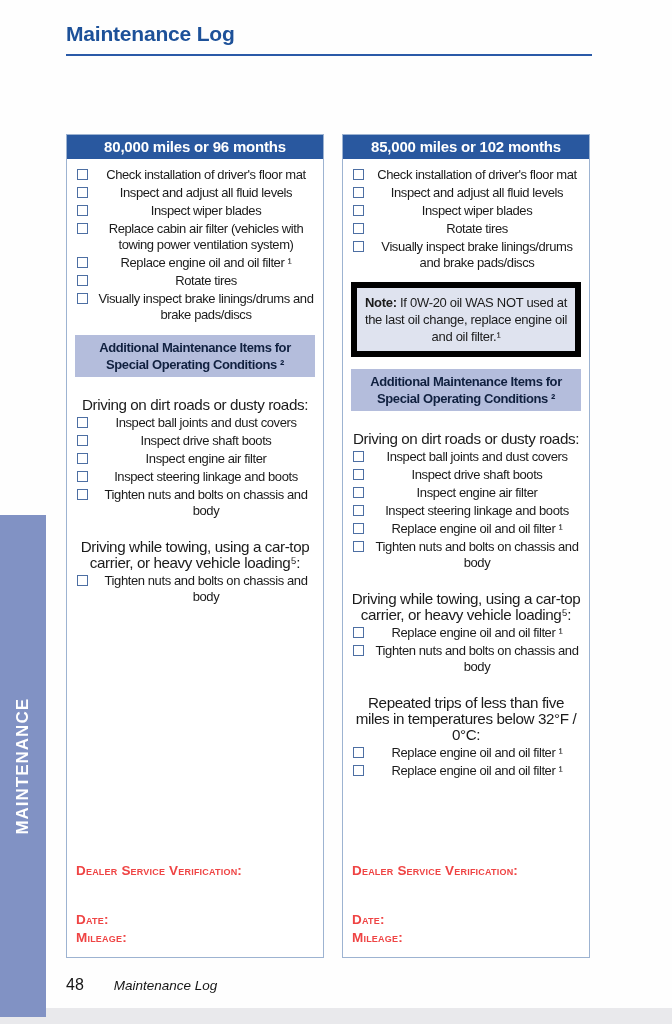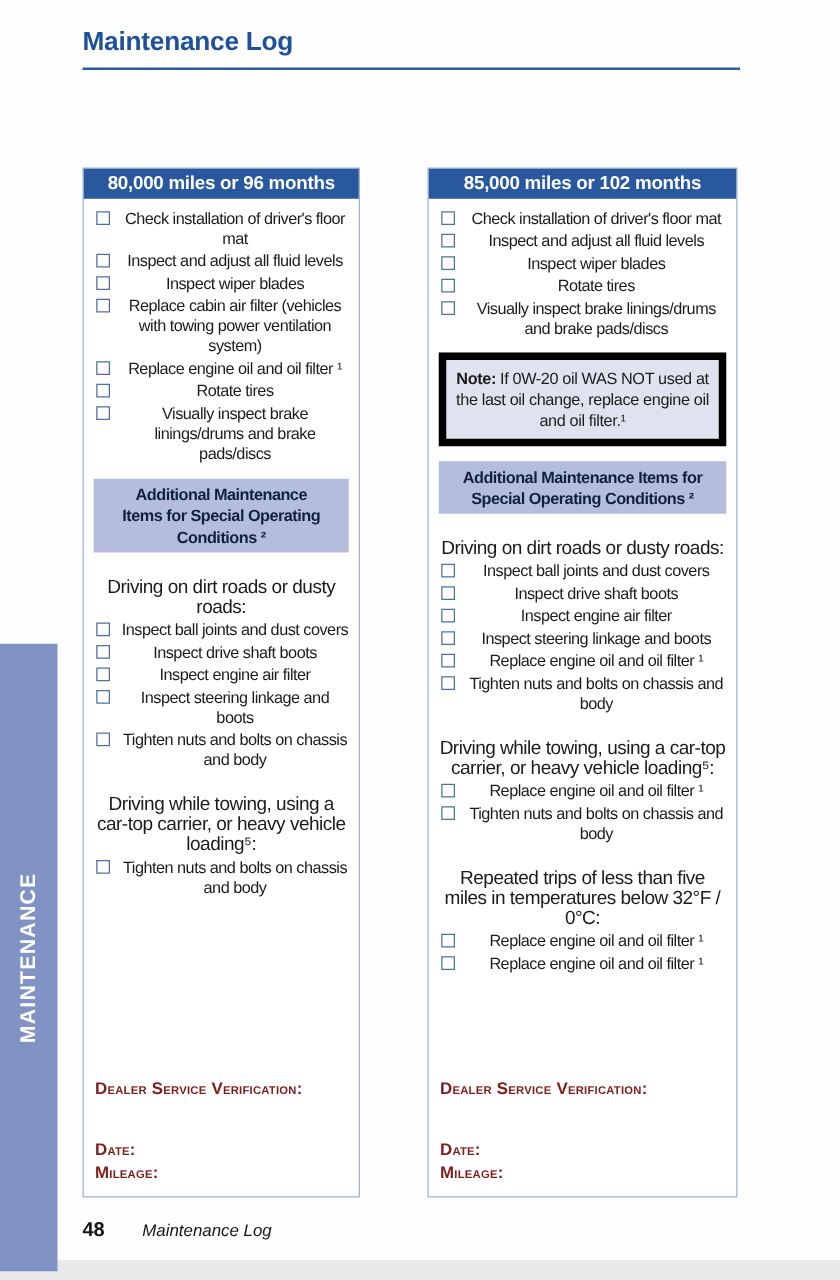--- a/index.html
+++ b/index.html
@@ -21,21 +21,21 @@
   .title-rule {
     position:absolute; left:66px; top:54px; width:526px; height:0;
     border-top:2px solid #2a5aa8;
   }
 
   
   .col {
     position:absolute; top:134px; height:824px;
     border:1px solid #9db3d1; background:#ffffff;
   }
-  .col-left  { left:66px;  width:222px; }
+  .col-left  { left:66px;  width:258px; }
   .col-right { left:342px; width:248px; }
   .col-header {
     background:#29589f; color:#ffffff;
     font-size:15px; font-weight:bold; text-align:center;
     letter-spacing:-0.2px; padding:3px 0 4px 0;
   }
   .col-body { padding:6px 8px 0 8px; font-size:13px; letter-spacing:-0.4px; line-height:16px;text-align:center; }
 
   ul.checklist { list-style:none; }
   ul.checklist li { display:flex; margin:2px 0; }
@@ -57,39 +57,39 @@
   .note-label { font-weight:bold; }
 
   .section-heading { font-weight:normal; margin-top:20px; margin-bottom:2px; line-height:16px; }
   .section ul { list-style:none; }
   .section li { display:flex; margin:2px 0; }
 
   
   .verify { position:absolute; left:9px; right:8px; bottom:12px; }
   .verify .vlabel {
     font-variant:small-caps; font-weight:bold; font-size:13.5px;
-    letter-spacing:0.2px; color:#7f1d1d;
+    letter-spacing:0.2px; color:#ef4444;
   }
   .verify .dealer { margin-bottom:34px; }
   .verify .date   { margin-bottom:3px; }
 
   
   .sidebar {
     position:absolute; left:0; top:515px; width:46px; height:502px;
     background:#8192c4; z-index:5;
     display:flex; align-items:center; justify-content:center;
   }
   .sidebar-label {
     writing-mode:vertical-rl; transform:rotate(180deg);
     color:#ffffff; font-weight:bold; font-size:17px; letter-spacing:1px;
   }
 
   
   .footer { position:absolute; left:66px; top:976px; display:flex; align-items:baseline; }
-  .footer-page-num { font-size:16px; font-weight:bold; color:#161616; }
+  .footer-page-num { font-size:16px; font-weight:normal; color:#161616; }
   .footer-label { font-size:13.5px; font-style:italic; margin-left:30px; color:#161616; }
   .footer-band {
     position:absolute; left:0; bottom:0; width:672px; height:16px;
     background:#e9e9ec; z-index:1;
   }
 </style>
 </head>
 <body>
 
 <div class="page">

